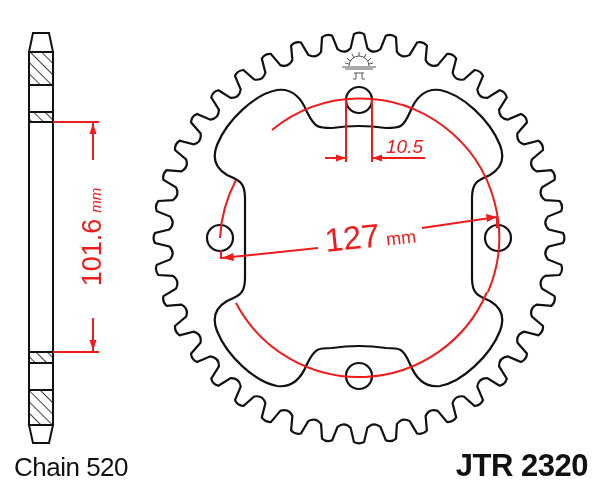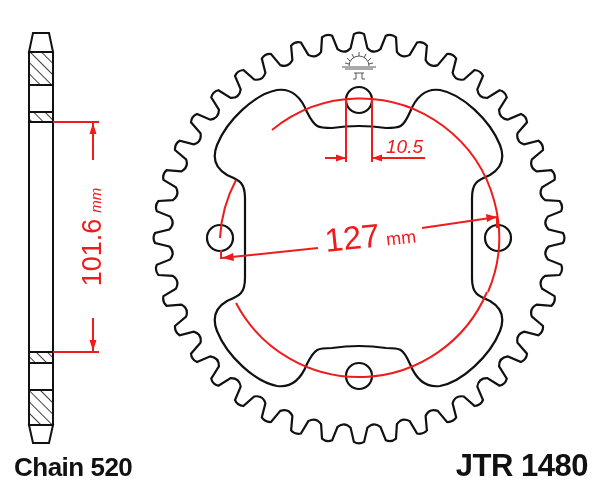--- a/index.html
+++ b/index.html
@@ -1,18 +1,18 @@
 <!DOCTYPE html>
 <html><head>
 <meta charset="utf-8">
 <style>
   html, body { margin: 0; padding: 0; background: #ffffff; }
   body { width: 600px; height: 500px; position: relative; overflow: hidden; font-family: "Liberation Sans", sans-serif; }
   #drawing { position: absolute; left: 0; top: 0; width: 600px; height: 500px; }
-  .label-chain { position: absolute; left: 14px; top: 452px; font-family: "Liberation Sans", sans-serif; font-weight: bold; font-size: 26px; color: #111111; letter-spacing: -0.5px; }
+  .label-chain { position: absolute; left: 14px; top: 452px; font-family: "Liberation Sans", sans-serif; font-weight: normal; font-size: 26px; color: #111111; letter-spacing: -0.5px; }
   .label-part { position: absolute; right: 12px; top: 448px; font-family: "Liberation Sans", sans-serif; font-weight: bold; font-size: 31px; color: #111111; letter-spacing: -0.5px; }
   .dim-text { font-family: "Liberation Sans", sans-serif; fill: #ee1c1c; }
 </style>
 </head>
 <body>
 
 <svg id="drawing" viewBox="0 0 600 500" xmlns="http://www.w3.org/2000/svg">
   <defs>
     <pattern id="hatch" patternUnits="userSpaceOnUse" width="8" height="8" patternTransform="rotate(-45)">
       <line x1="0" y1="0" x2="0" y2="8" stroke="#111" stroke-width="1.6"></line>
@@ -115,13 +115,13 @@
       <line x1="347" y1="58" x2="350" y2="61"></line>
       <line x1="371" y1="58" x2="368" y2="61"></line>
       <line x1="345" y1="63" x2="349" y2="64"></line>
       <line x1="373" y1="63" x2="369" y2="64"></line>
       <path d="M354 73 L364 73 M356 73 L356 79 M362 73 L362 79 M356 79 L353 79 M362 79 L365 79"></path>
     </g>
   </g>
 </svg>
 
 <div class="label-chain">Chain 520</div>
-<div class="label-part">JTR 1480</div>
+<div class="label-part">JTR 2320</div>
 
 </body></html>

